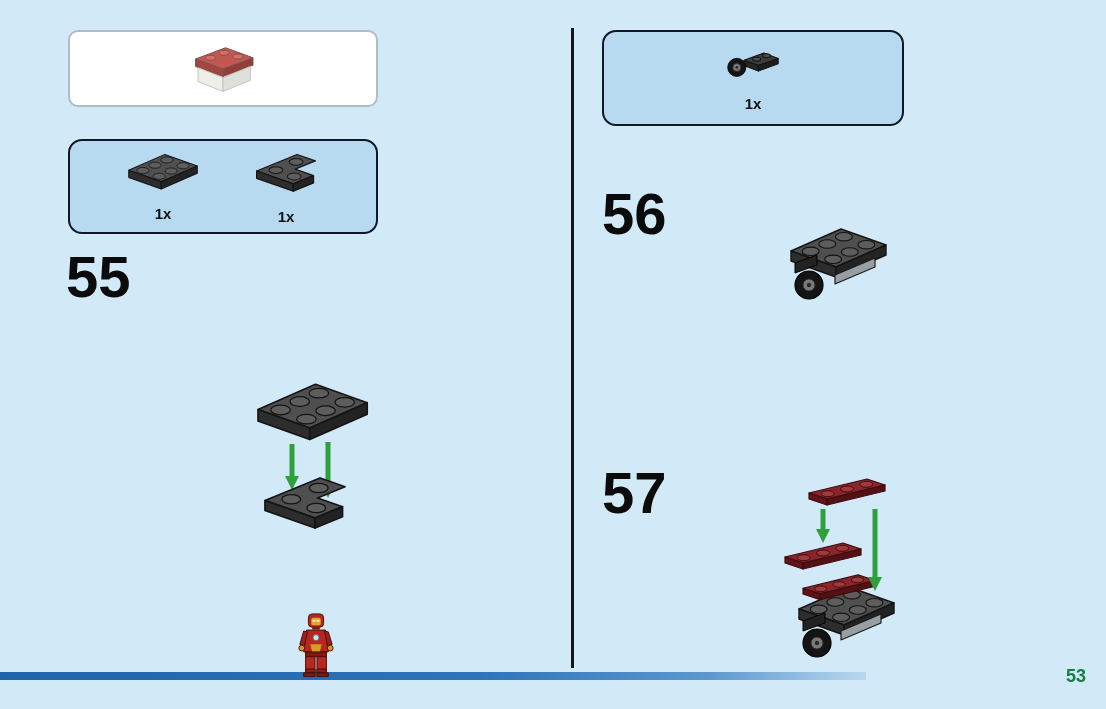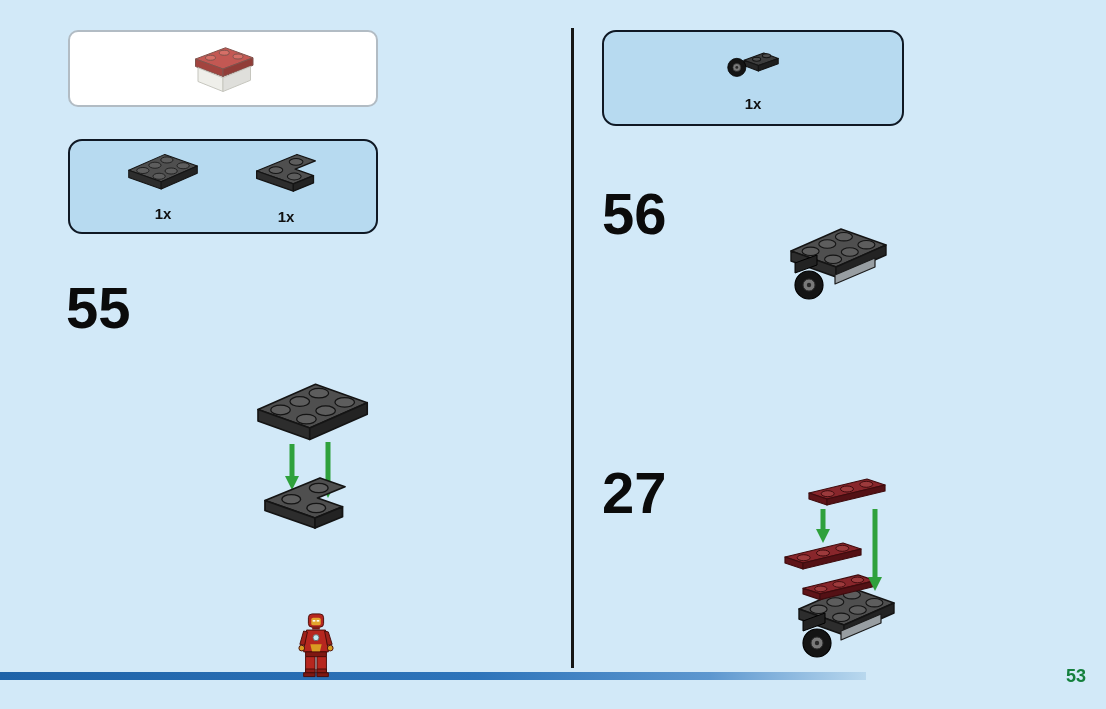--- a/index.html
+++ b/index.html
@@ -17,21 +17,21 @@
     background:#b7daf0; border:2px solid #0f1824; border-radius:14px;
     display:flex; align-items:center; justify-content:center; gap:56px;
   }
   .callout-55 { left:68px; top:139px; width:310px; height:95px; }
   .callout-56 { left:602px; top:30px;  width:302px; height:96px; }
   .callout-57 { left:602px; top:352px; width:302px; height:91px; }
   .part { display:flex; flex-direction:column; align-items:center; }
   .part-count { font-size:15px; font-weight:bold; color:#101010; margin-top:15px; }
 
   .step-number { font-size:58px; font-weight:bold; color:#0b0b0b; line-height:1; }
-  .step-55-number { left:66px; top:248px;margin-top:31px; }
+  .step-55-number { left:66px; top:248px; }
   .step-56-number { left:602px; top:149px;margin-top:36px; }
   .step-57-number { left:602px; top:464px; }
 
   .divider { left:571px; top:28px; width:3px; height:640px; background:#161616; }
 
   .footer-bar {
     left:0; top:672px; width:866px; height:8px; z-index:1;
     background:linear-gradient(to right, #1f63a8 0%, #2e74ba 55%, #5d97cf 82%, #b9d8ee 100%);
   }
   .page-num { left:1066px; top:666px; font-size:18px; font-weight:bold; color:#15803d; }
@@ -167,21 +167,21 @@
   <div class="abs step-number step-56-number">56</div>
 
   <svg class="abs" style="left:775px;top:215px" width="125" height="95" viewBox="0 0 125 95">
     <use href="#plate2x3" transform="translate(16,12)"></use>
     <polygon points="20,48 42,40 42,50 20,58" fill="#222" stroke="#000" stroke-width="1"></polygon>
     <polygon points="60,60 100,43 100,52 60,69" fill="#989ea2" stroke="#1c1c1c" stroke-width="1.2" stroke-linejoin="round"></polygon>
     <use href="#wheel" transform="translate(34,70)"></use>
   </svg>
 
 
-  <div class="abs step-number step-57-number">27</div>
+  <div class="abs step-number step-57-number">57</div>
 
   <svg class="abs" style="left:773px;top:465px" width="130" height="200" viewBox="0 0 130 200">
 
     <use href="#plate2x3" transform="translate(26,120)"></use>
     <use href="#red1x3" transform="translate(30,108) scale(0.95)"></use>
     <polygon points="30,156 52,148 52,158 30,166" fill="#222" stroke="#000" stroke-width="1"></polygon>
     <polygon points="68,166 108,149 108,158 68,175" fill="#989ea2" stroke="#1c1c1c" stroke-width="1.2" stroke-linejoin="round"></polygon>
     <use href="#wheel" transform="translate(44,178)"></use>
 
     <use href="#red1x3" transform="translate(12,76)"></use>

